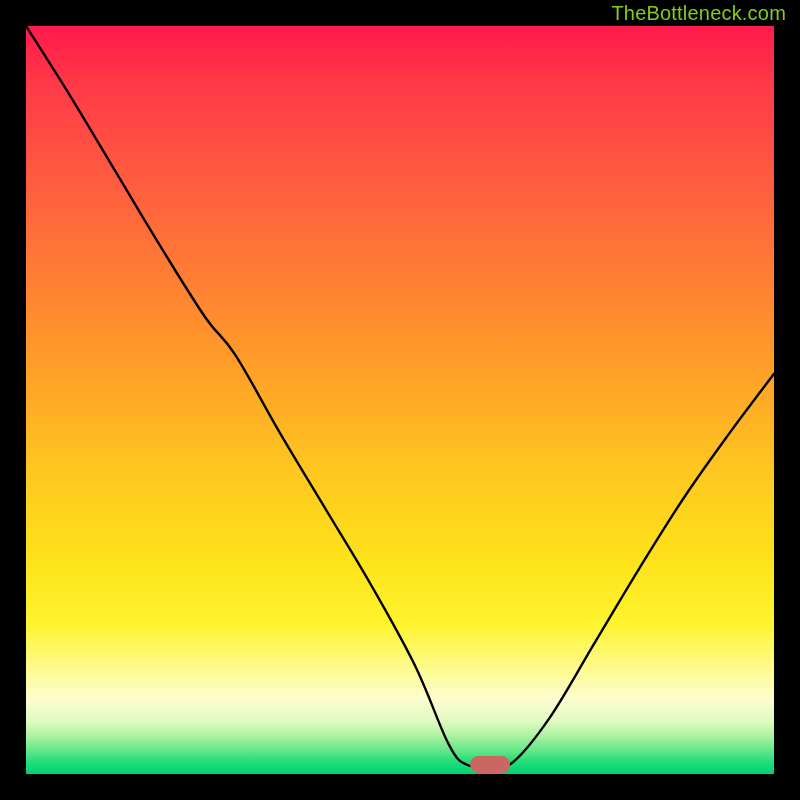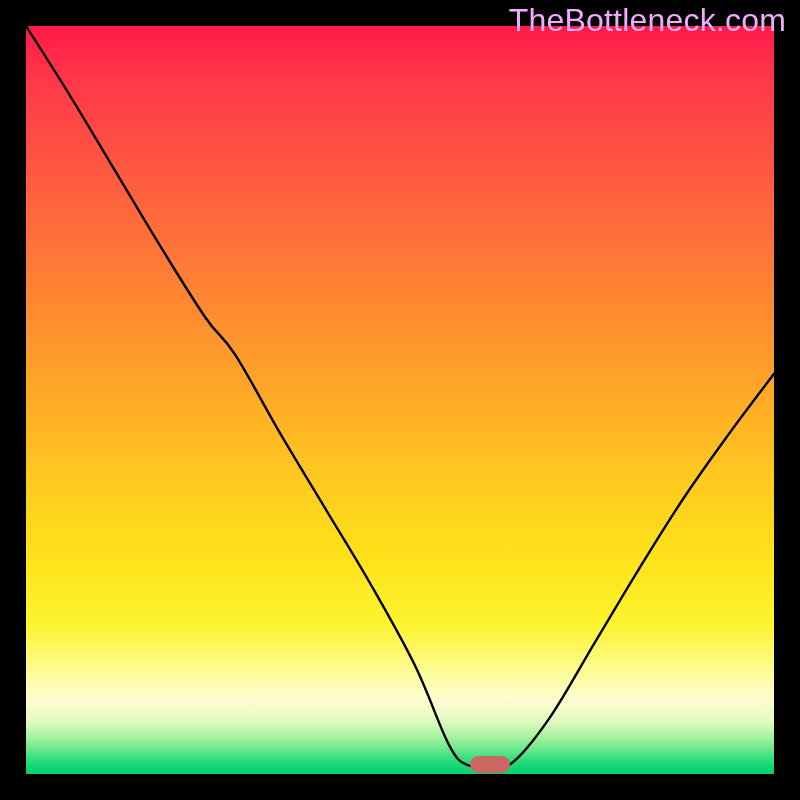--- a/index.html
+++ b/index.html
@@ -14,22 +14,22 @@
   .frame {
     position: relative;
     width: 800px;
     height: 800px;
     background: #000;
   }
   .watermark {
     position: absolute;
     top: 2px;
     right: 14px;
-    color: #f0abfc;
-    font-size: 32px;
+    color: #84cc16;
+    font-size: 20px;
     font-weight: 520;
     letter-spacing: 0.2px;
     z-index: 20;
   }
   .plot-area {
     position: absolute;
     left: 26px;
     top: 26px;
     width: 748px;
     height: 748px;

